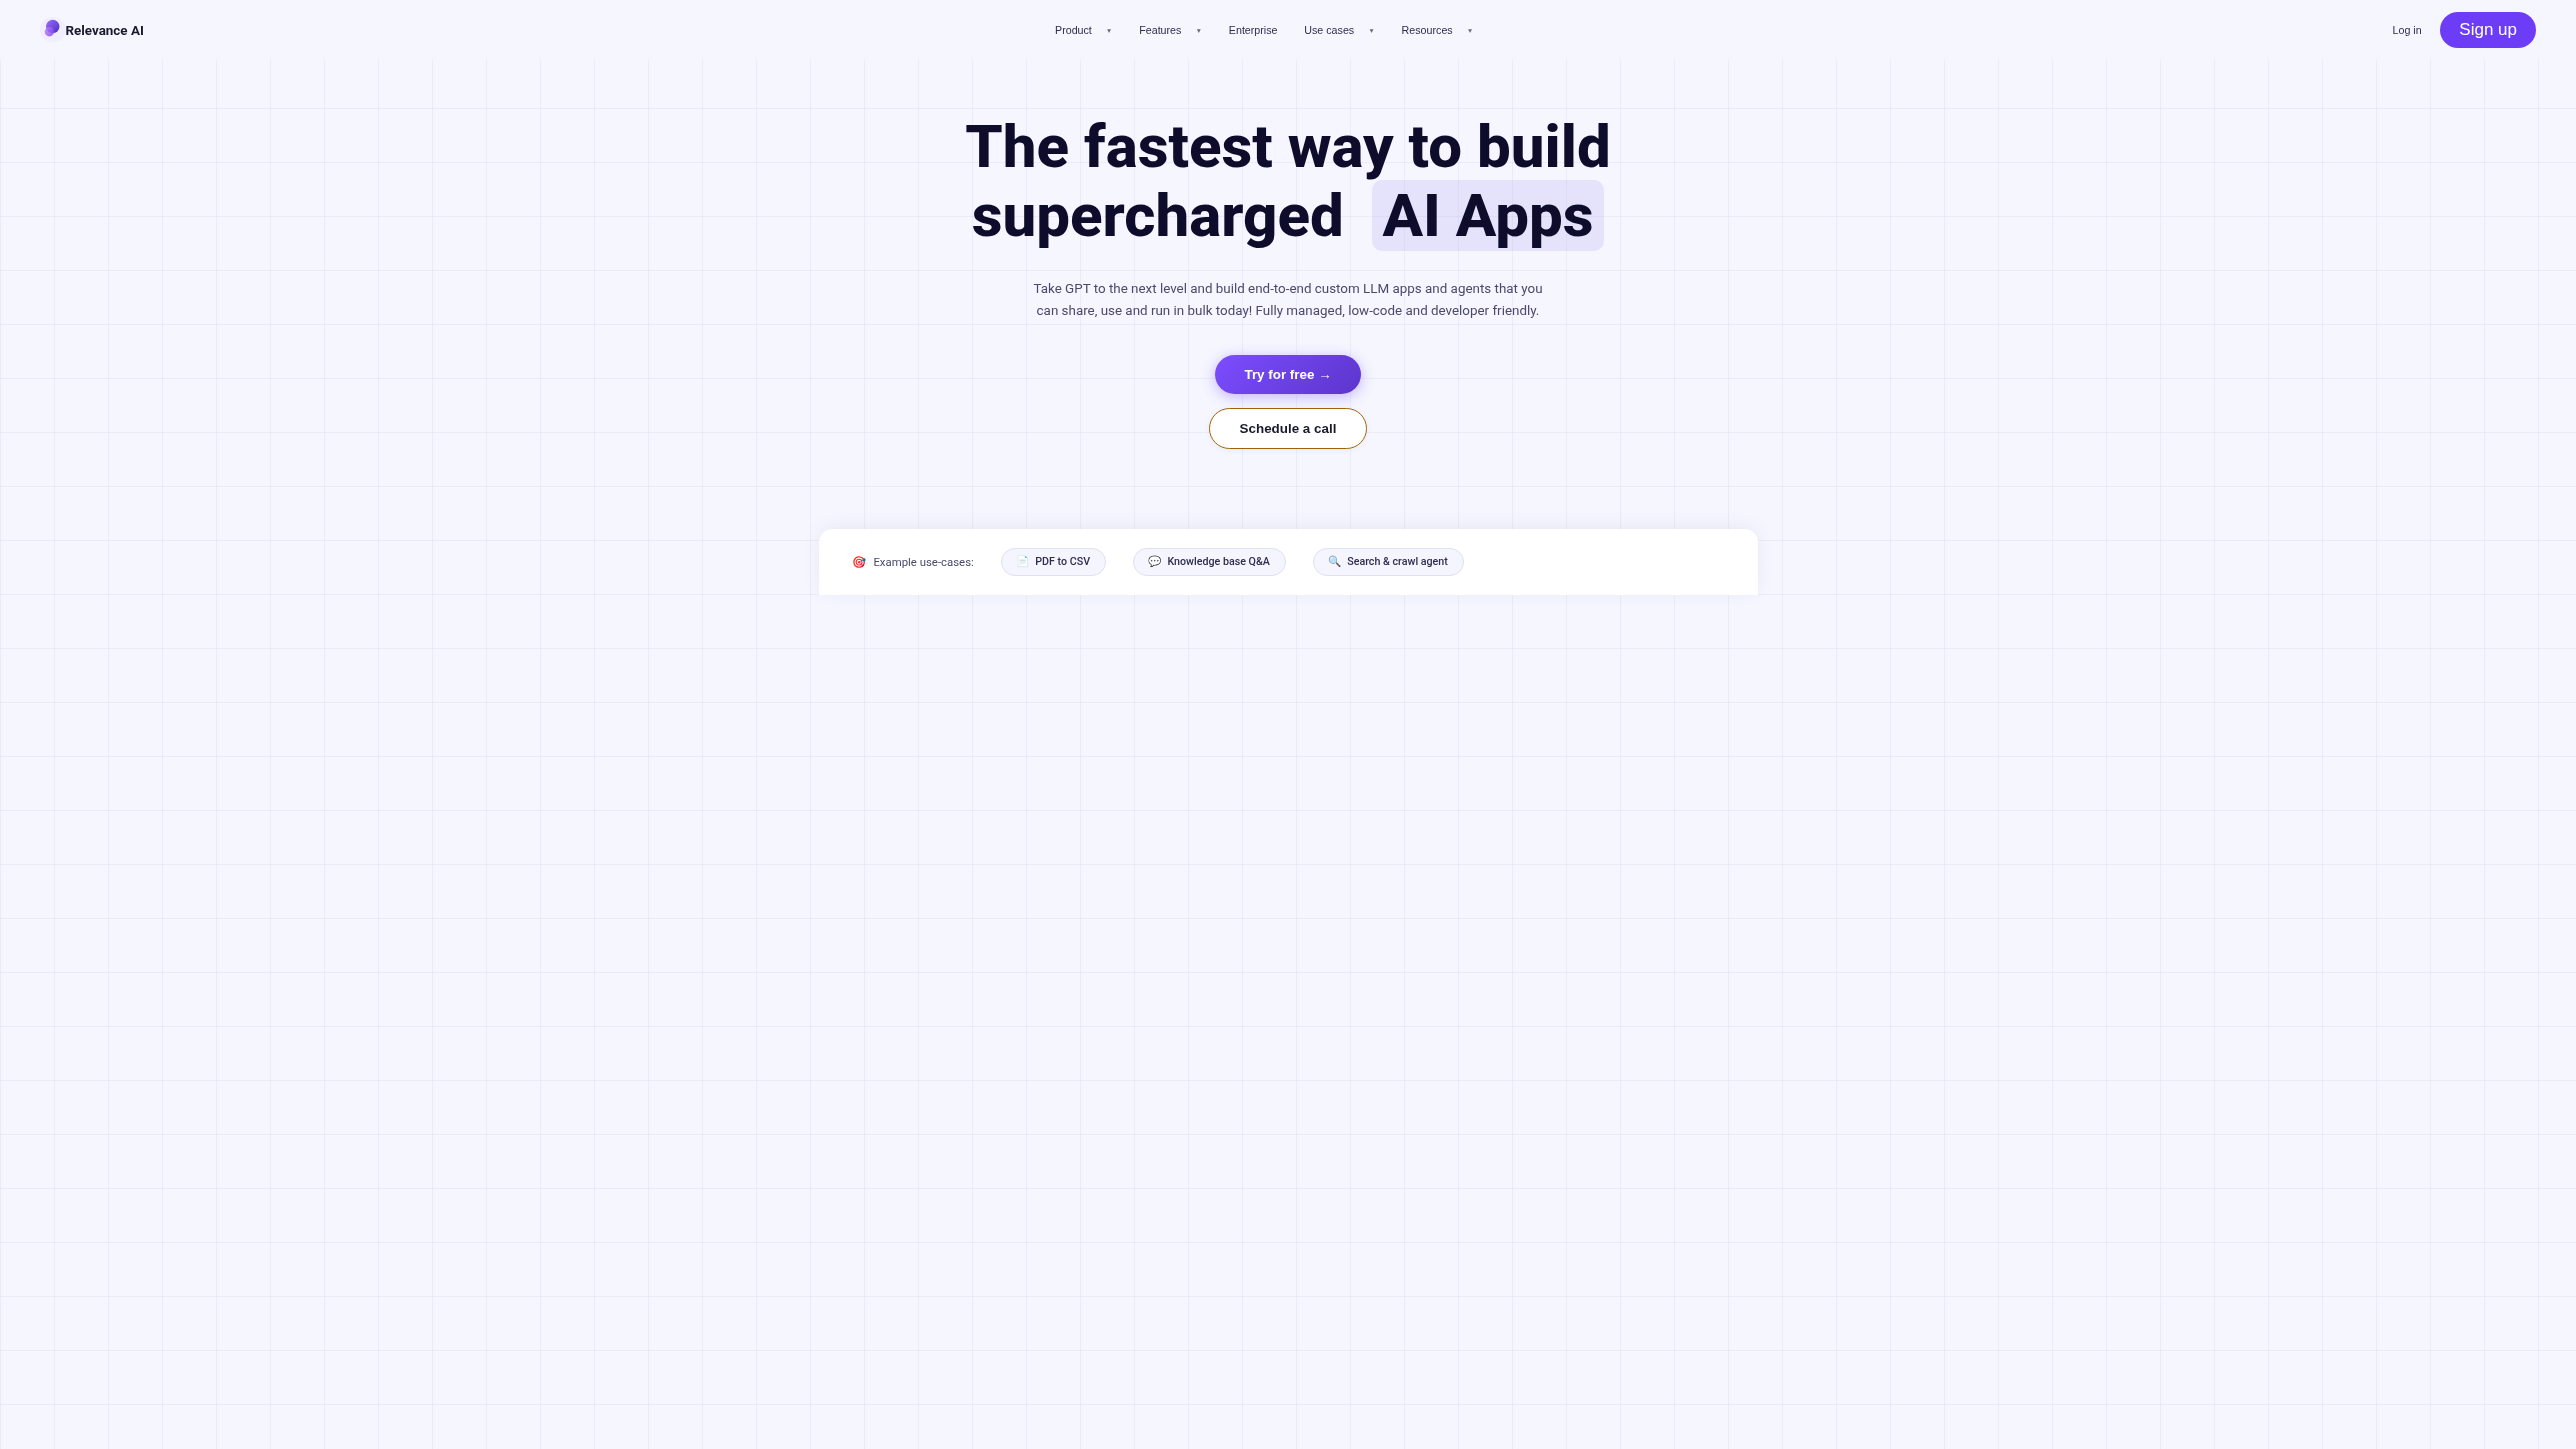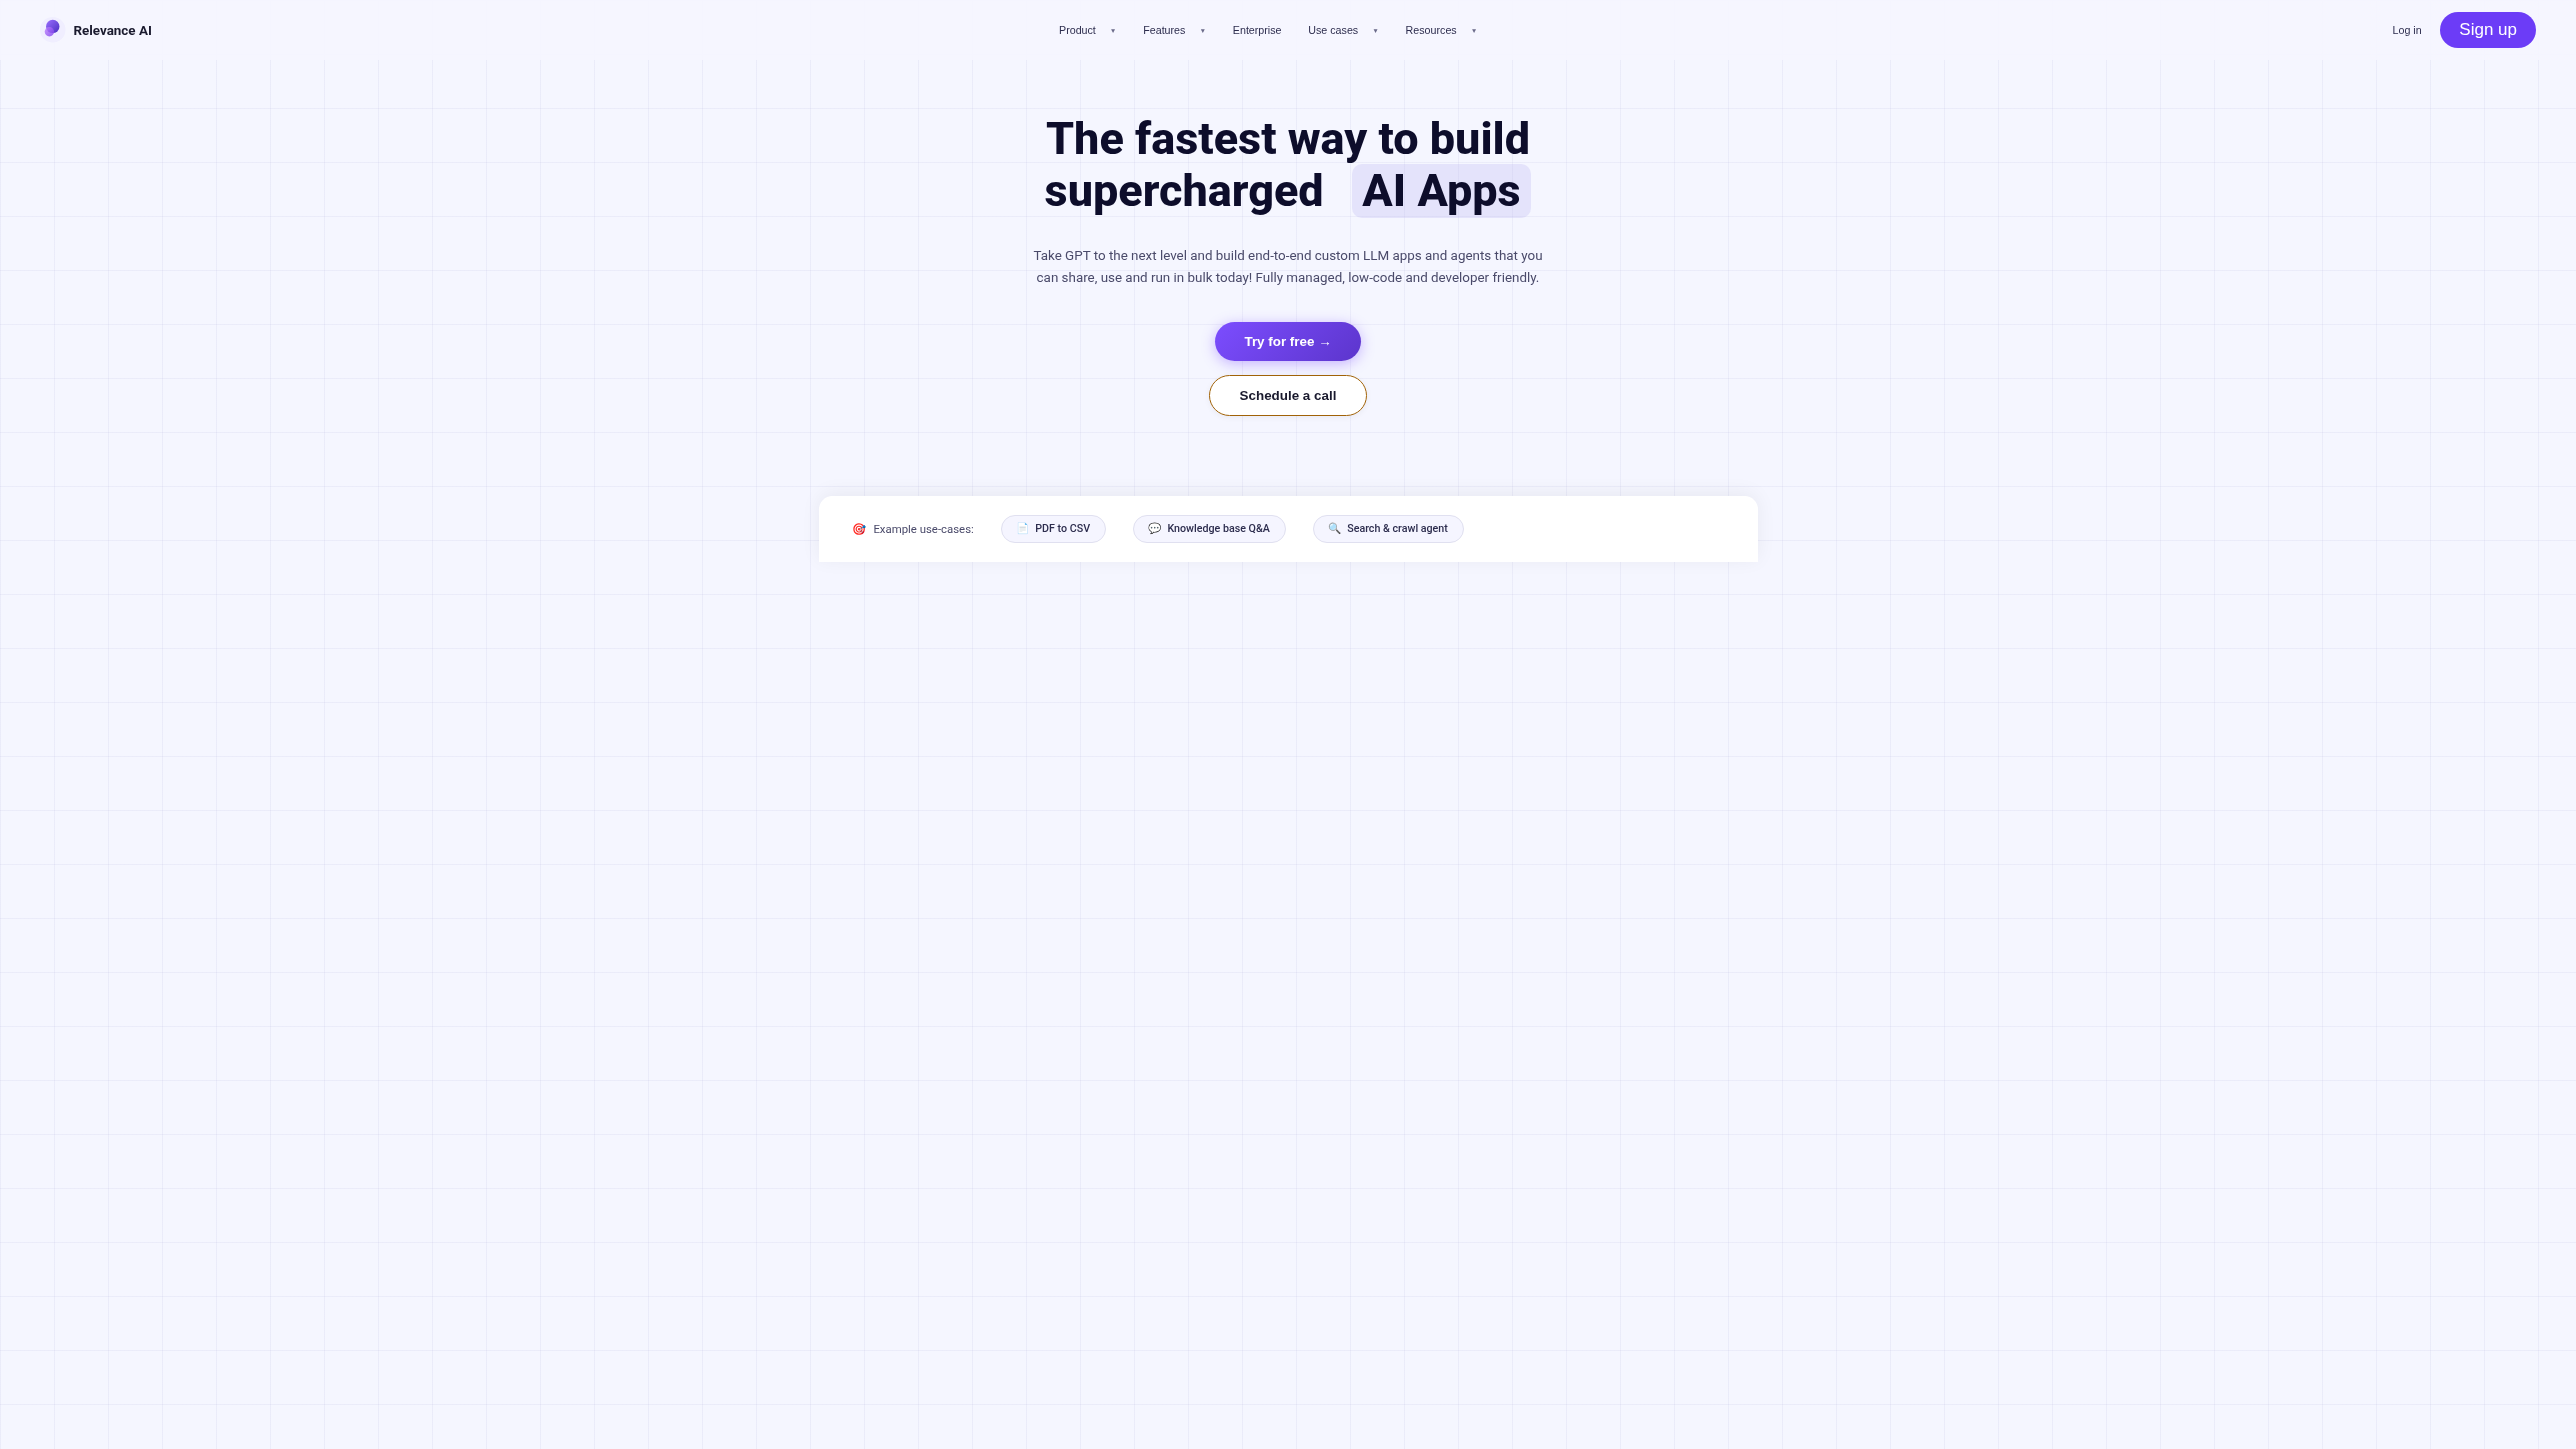--- a/index.html
+++ b/index.html
@@ -37,21 +37,21 @@
       display: flex;
       align-items: center;
       justify-content: space-between;
       padding: 12px 40px;
       background: rgba(245, 246, 255, 0.95);
     }
 
     .nav-logo {
       display: flex;
       align-items: center;
-      gap: 8px;
+      gap: 0;
       text-decoration: none;
     }
 
     .logo-text {
       font-size: 13.4px;
       font-weight: 700;
       color: #1a1a2e;
     }
 
     .nav-links {
@@ -112,21 +112,21 @@
     .hero {
       position: relative;
       z-index: 1;
       text-align: center;
       padding: 54px 27px 40px;
       max-width: 805px;
       margin: 0 auto;
     }
 
     .hero-title {
-      font-size: 45px;
+      font-size: 60px;
       font-weight: 800;
       color: #0d0d2b;
       line-height: 1.1;
       margin-bottom: 27px;
     }
 
     .hero-title-line2 {
       display: flex;
       align-items: center;
       justify-content: center;

